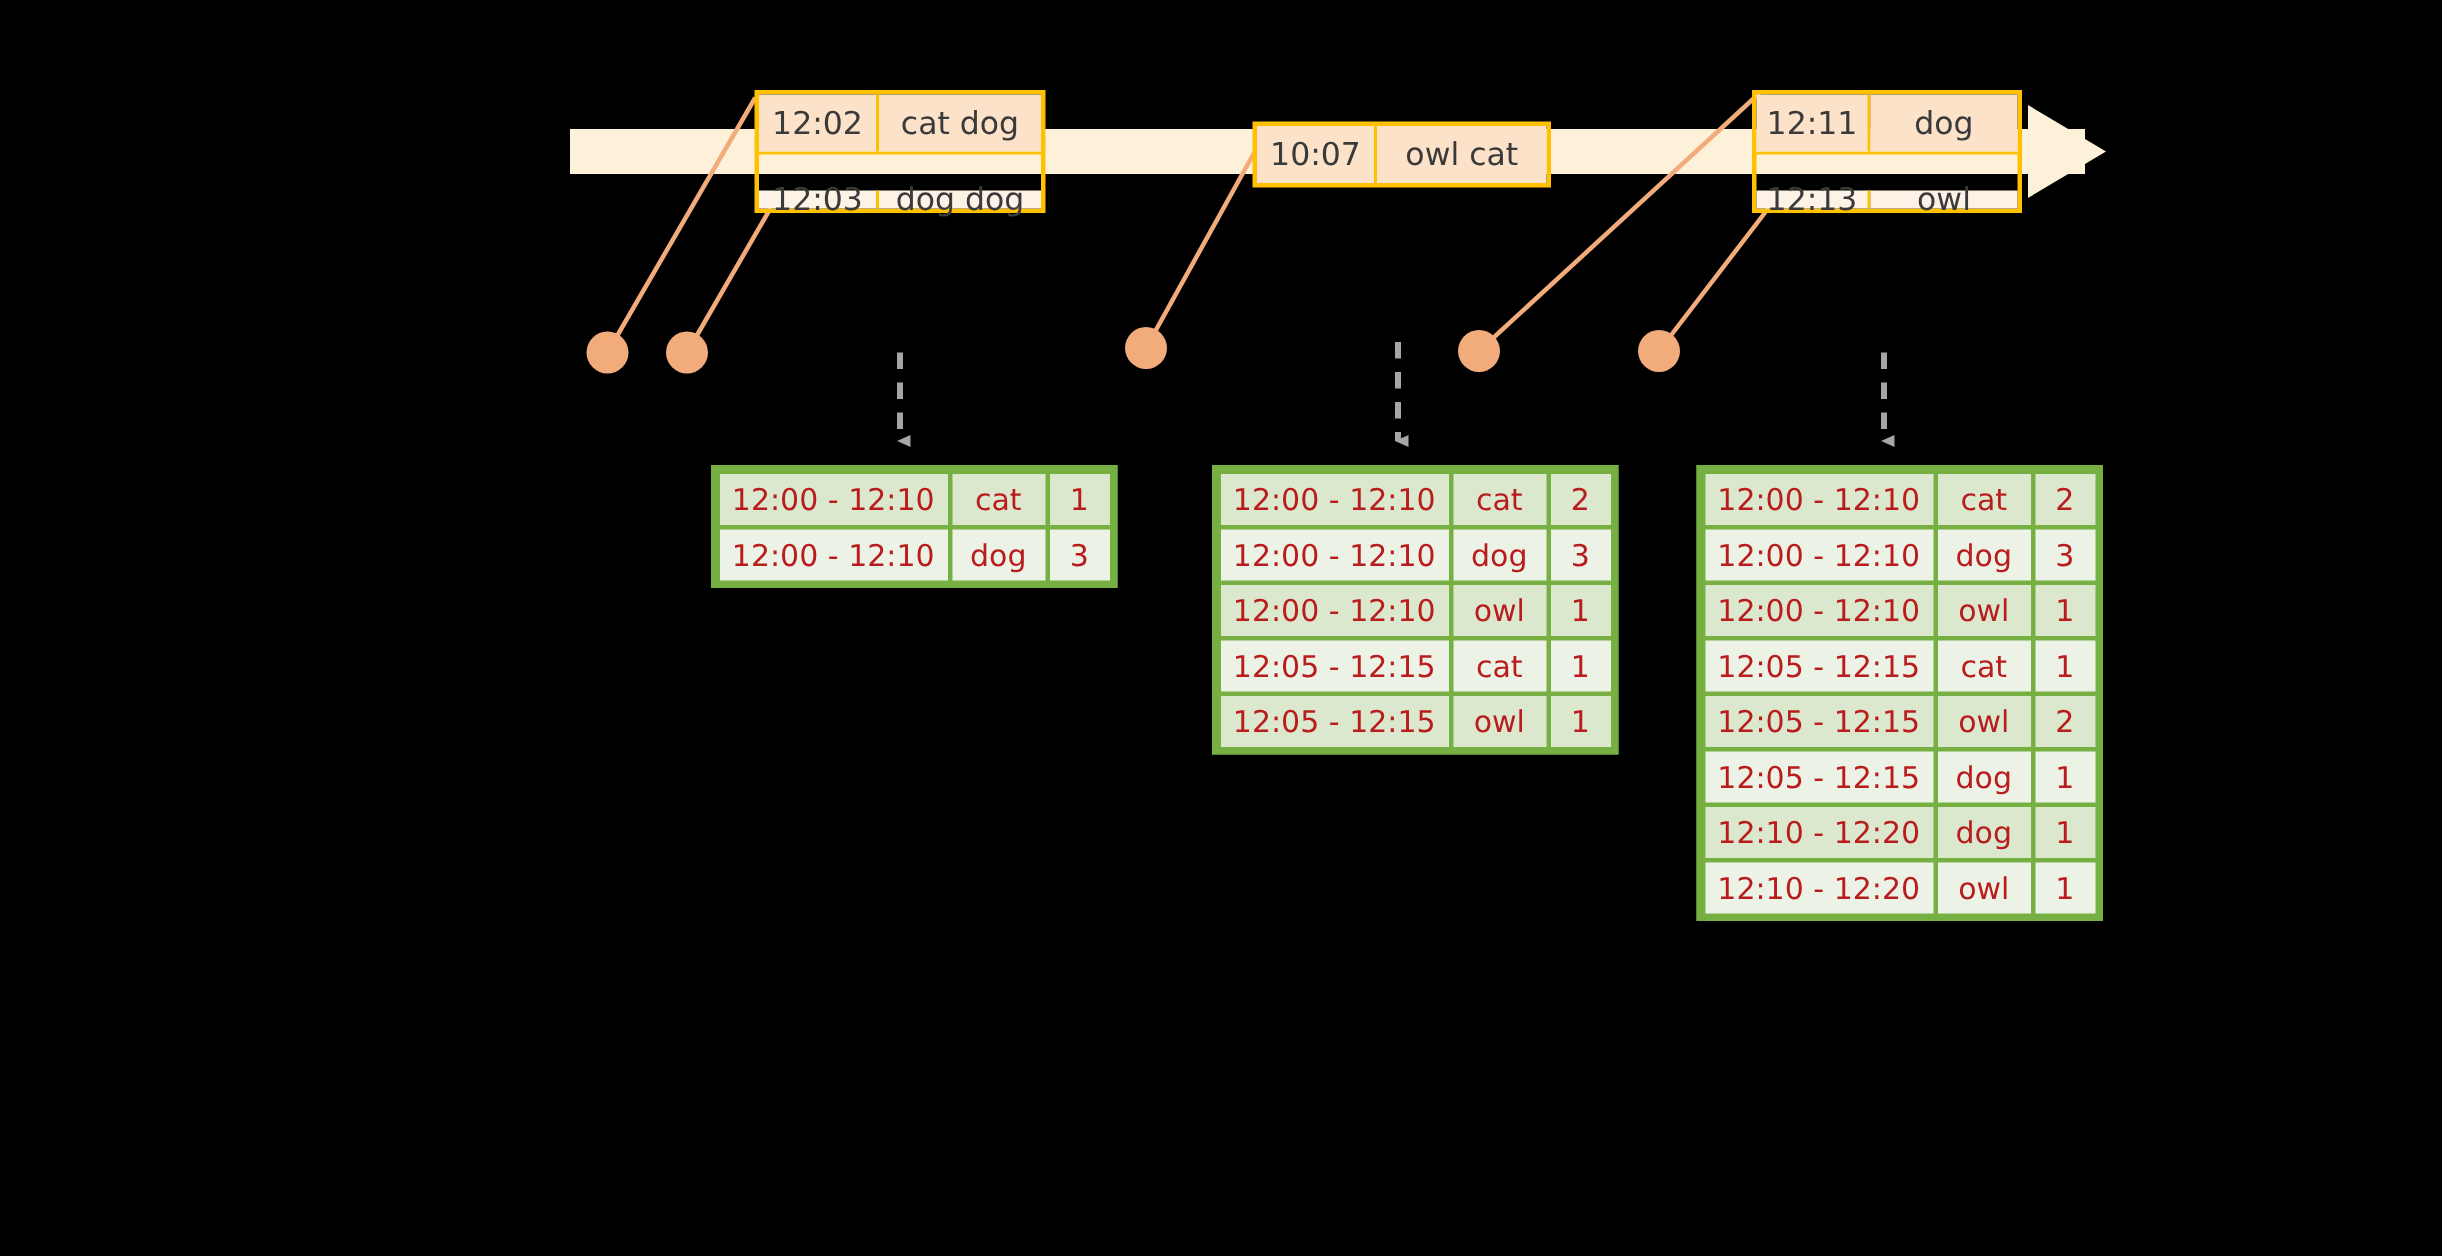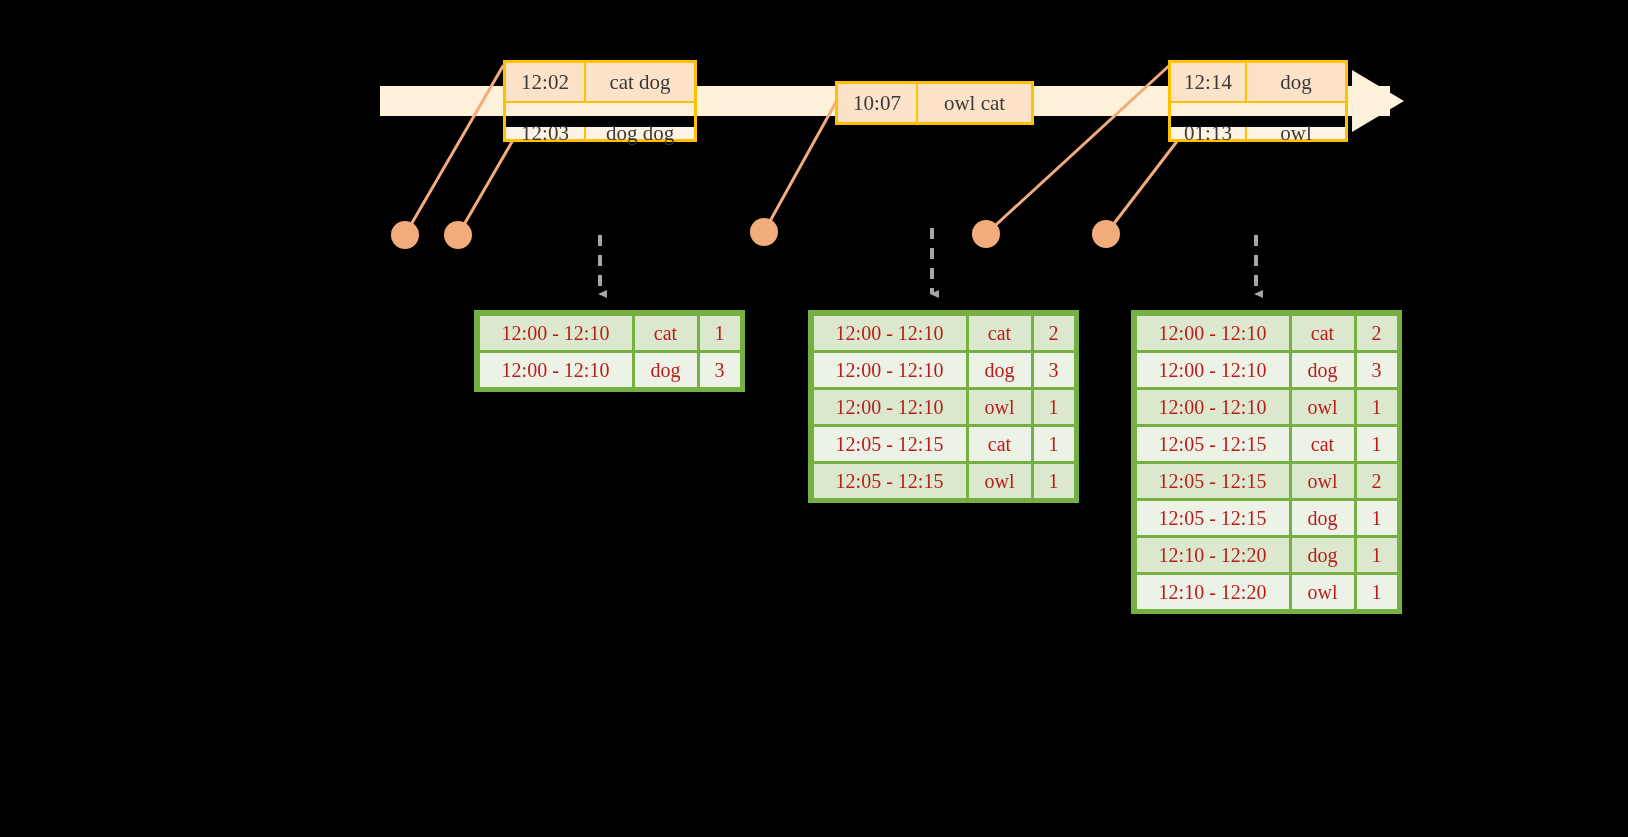--- a/index.html
+++ b/index.html
@@ -1,18 +1,18 @@
 <!DOCTYPE html>
 <html><head>
 <meta charset="utf-8">
 <style>
   html,body{margin:0;padding:0;background:#000;}
   body{width:1628px;height:837px;overflow:hidden;
        font-family:"DejaVu Sans","Liberation Sans",sans-serif;}
-  #stage{position:relative;width:1628px;height:837px;background:#000;font-family:Liberation Serif, serif;}
+  #stage{position:relative;width:1628px;height:837px;background:#000;}
   #svglayer{position:absolute;left:0;top:0;width:1628px;height:837px;}
 
   
   .evt-box{position:absolute;border:3px solid #FFC000;box-sizing:border-box;}
   .evt-row{display:flex;height:38px;box-sizing:border-box;}
   .evt-row + .evt-row{border-top:2px solid #FFC000;}
   .evt-time,.evt-words{
       display:flex;align-items:center;justify-content:center;
       font-size:21px;color:#3a3a3a;box-sizing:border-box;
       white-space:nowrap;line-height:1;
@@ -92,25 +92,25 @@
 
   <div class="evt-box" style="left:835px;top:81px;">
     <div class="evt-row shade-a">
       <div class="evt-time" style="width:80px">10:07</div>
       <div class="evt-words" style="width:113px">owl cat</div>
     </div>
   </div>
 
   <div class="evt-box" style="left:1168px;top:60px;">
     <div class="evt-row shade-a">
-      <div class="evt-time" style="width:76px">12:14</div>
+      <div class="evt-time" style="width:76px">12:11</div>
       <div class="evt-words" style="width:98px">dog</div>
     </div>
     <div class="evt-row shade-b">
-      <div class="evt-time" style="width:76px">01:13</div>
+      <div class="evt-time" style="width:76px">12:13</div>
       <div class="evt-words" style="width:98px">owl</div>
     </div>
   </div>
 
   <div class="res-table t1" style="left:474px;top:310px;">
     <div class="res-row r-odd">
       <div class="res-cell c-range">12:00 - 12:10</div>
       <div class="res-cell c-word">cat</div>
       <div class="res-cell c-count">1</div>
     </div>

